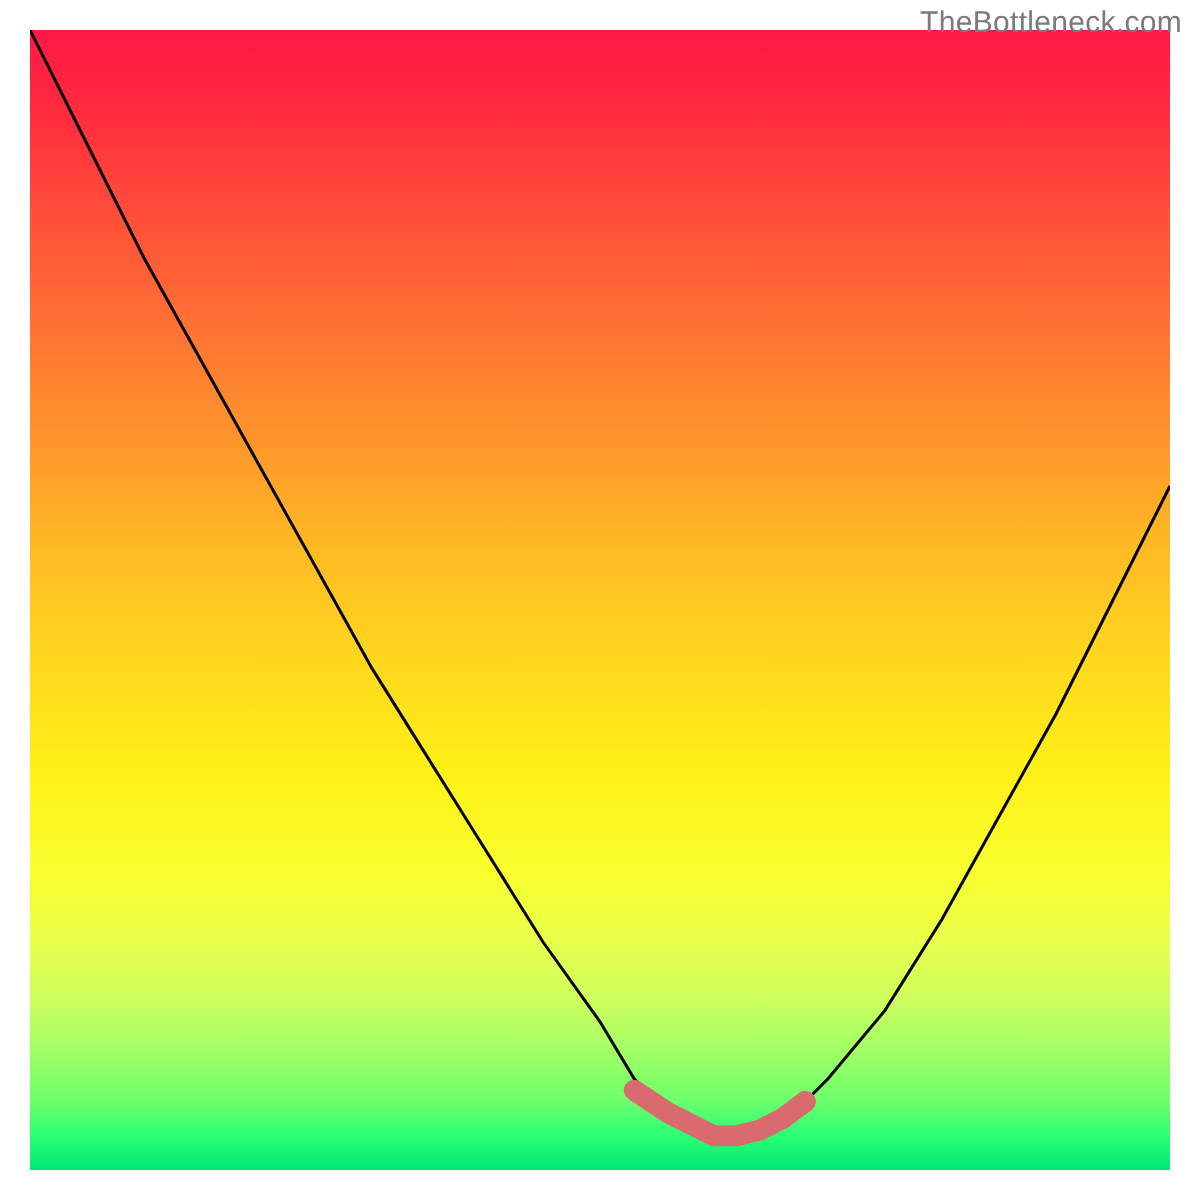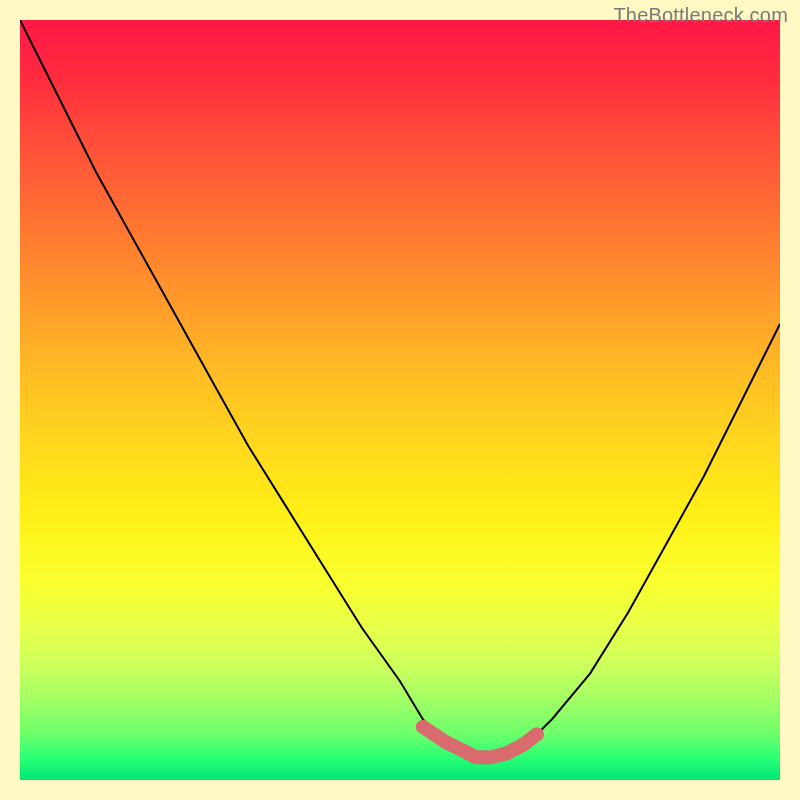--- a/index.html
+++ b/index.html
@@ -8,21 +8,21 @@
     width: 800px;
     height: 800px;
     background: #000;
     overflow: hidden;
     font-family: Arial, Helvetica, sans-serif;
   }
   .chart-container {
     position: relative;
     width: 800px;
     height: 800px;
-    background: #fef9c3;
+    background: #ffffff;
   }
   .plot-area {
     position: absolute;
     left: 20px;
     top: 20px;
     width: 760px;
     height: 760px;
     background: linear-gradient(to bottom,
       #ff1846 0%,
       #ff2a3e 7%,

